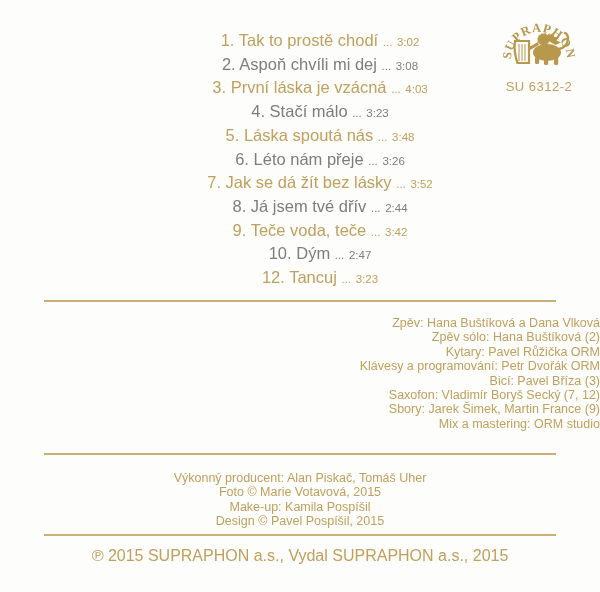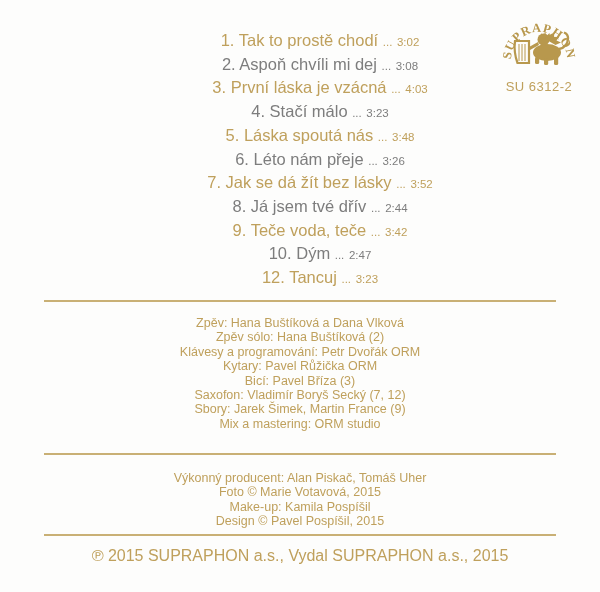--- a/index.html
+++ b/index.html
@@ -61,21 +61,21 @@
   
   .credits {
     position: absolute;
     left: 0;
     width: 100%;
     text-align: center;
     color: var(--gold_text, #bfa05c);
     font-size: 12.5px;
     line-height: 14.4px;
   }
-  .credits-performers { top: 316px; }
+  .credits-performers { top: 316px; text-align: right; }
   .credits-production { top: 471px; }
 
   
   .copyright {
     position: absolute;
     top: 548px;
     left: 0;
     width: 100%;
     text-align: center;
     font-size: 16px;
@@ -129,22 +129,22 @@
     <div class="track"><span>9.</span> <span>Teče voda, teče</span> <span class="small">...</span> <span class="small">3:42</span></div>
     <div class="track"><span>10.</span> <span>Dým</span> <span class="small">...</span> <span class="small">2:47</span></div>
     <div class="track"><span>12.</span> <span>Tancuj</span> <span class="small">...</span> <span class="small">3:23</span></div>
   </div>
 
   <div class="divider divider-1"></div>
 
   <div class="credits credits-performers">
     <div class="credit-line">Zpěv: Hana Buštíková a Dana Vlková</div>
     <div class="credit-line">Zpěv sólo: Hana Buštíková (2)</div>
+    <div class="credit-line">Kytary: Pavel Růžička ORM</div>
     <div class="credit-line">Klávesy a programování: Petr Dvořák ORM</div>
-    <div class="credit-line">Kytary: Pavel Růžička ORM</div>
     <div class="credit-line">Bicí: Pavel Bříza (3)</div>
     <div class="credit-line">Saxofon: Vladimír Boryš Secký (7, 12)</div>
     <div class="credit-line">Sbory: Jarek Šimek, Martin France (9)</div>
     <div class="credit-line">Mix a mastering: ORM studio</div>
   </div>
 
   <div class="divider divider-2"></div>
 
   <div class="credits credits-production">
     <div class="credit-line">Výkonný producent: Alan Piskač, Tomáš Uher</div>

